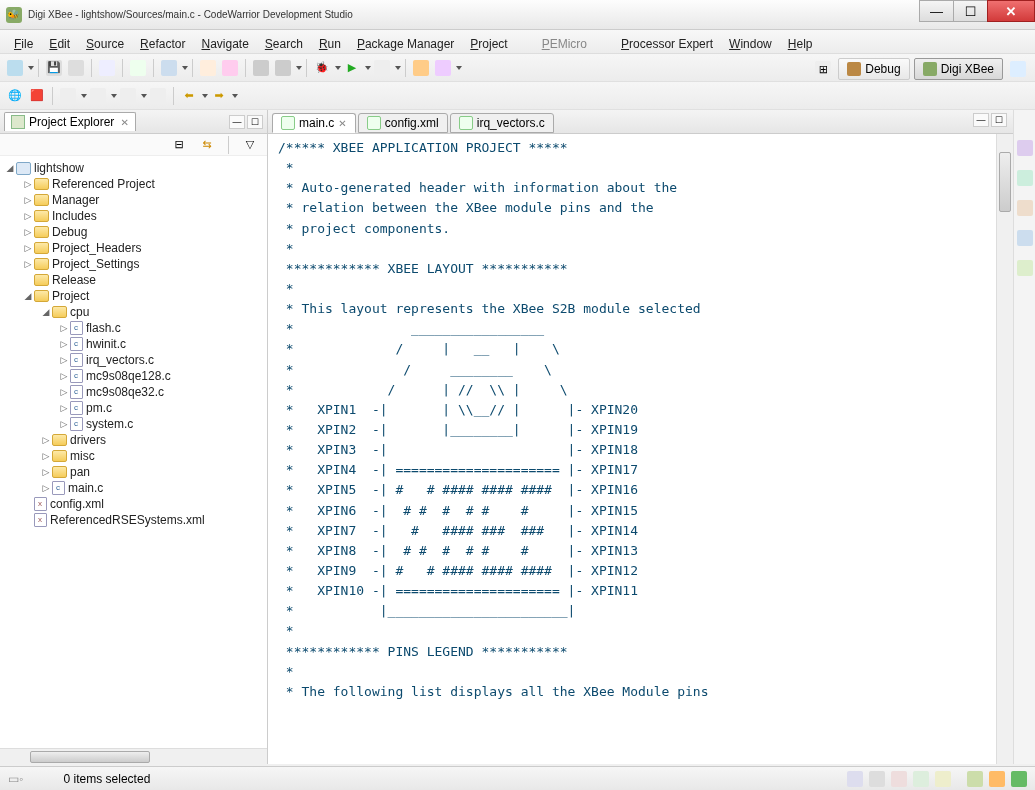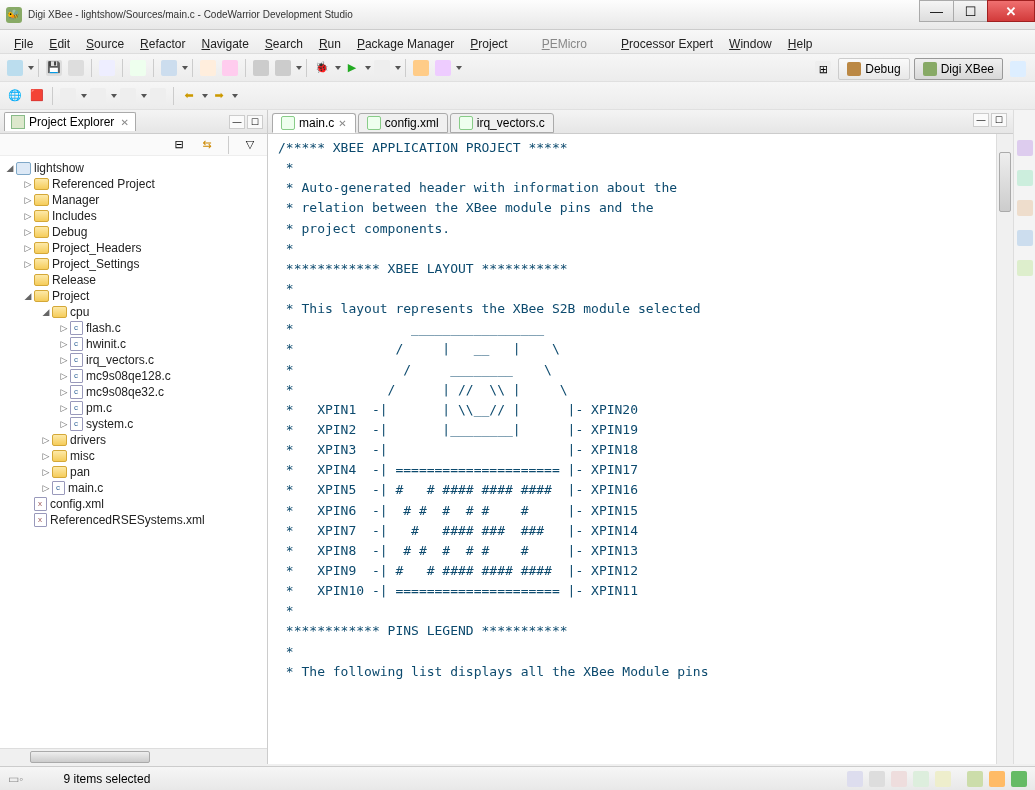--- a/index.html
+++ b/index.html
@@ -355,20 +355,21 @@
 </span><span> *   XPIN1  -|       | \\__// |      |- XPIN20
 </span><span> *   XPIN2  -|       |________|      |- XPIN19
 </span><span> *   XPIN3  -|                       |- XPIN18
 </span><span> *   XPIN4  -| ===================== |- XPIN17
 </span><span> *   XPIN5  -| #   # #### #### ####  |- XPIN16
 </span><span> *   XPIN6  -|  # #  #  # #    #     |- XPIN15
 </span><span> *   XPIN7  -|   #   #### ###  ###   |- XPIN14
 </span><span> *   XPIN8  -|  # #  #  # #    #     |- XPIN13
 </span><span> *   XPIN9  -| #   # #### #### ####  |- XPIN12
 </span><span> *   XPIN10 -| ===================== |- XPIN11
+</span><span> *           |_______________________|
 </span><span> *
 </span><span> ************ PINS LEGEND ***********
 </span><span> *
 </span><span> * The following list displays all the XBee Module pins
 </span></pre>
       <div class="code-vscroll">
           <div class="thumb"></div>
         </div>
     </div>
   </div>
@@ -377,21 +378,21 @@
     <div class="strip-icon" style="background:#dce"></div>
     <div class="strip-icon" style="background:#ced"></div>
     <div class="strip-icon" style="background:#edc"></div>
     <div class="strip-icon" style="background:#cde"></div>
     <div class="strip-icon" style="background:#dec"></div>
   </div>
 </div>
 
 <div class="statusbar">
   <span style="color:#888">▭◦</span>
-  <span class="status-text">9 items selected</span>
+  <span class="status-text">0 items selected</span>
   <div class="status-icons">
     <span class="sicon" style="background:#dde"></span>
     <span class="sicon" style="background:#ddd"></span>
     <span class="sicon" style="background:#edd"></span>
     <span class="sicon" style="background:#ded"></span>
     <span class="sicon" style="background:#eec"></span>
   </div>
   <span style="width:16px"></span>
   <div class="status-icons">
     <span class="sicon" style="background:#cda"></span>

